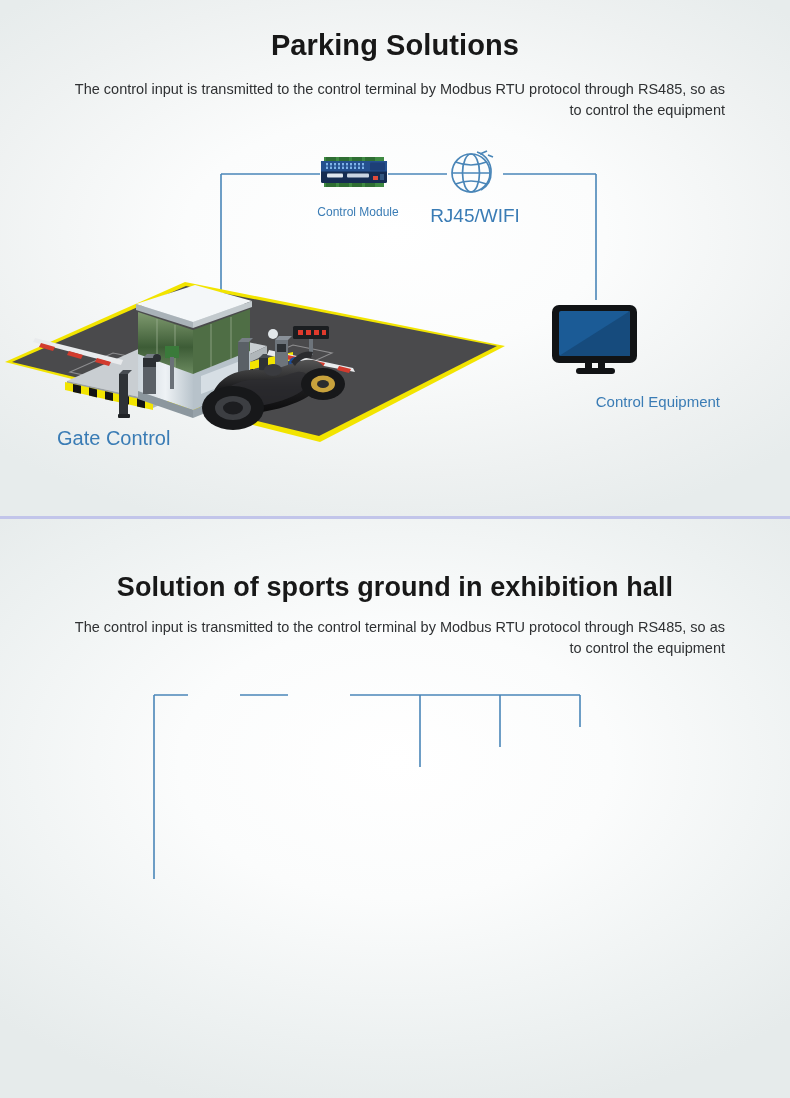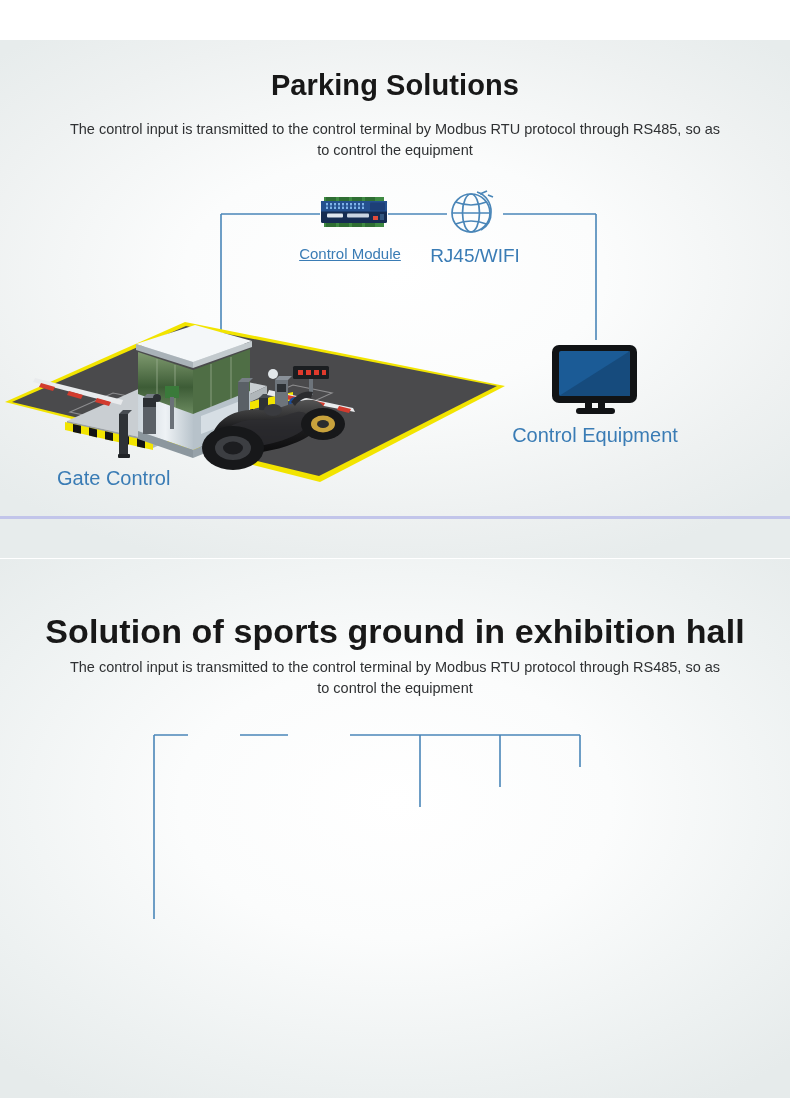--- a/index.html
+++ b/index.html
@@ -4,37 +4,37 @@
 <style>
   html,body{margin:0;padding:0;}
   body{
     width:790px;height:1098px;
     font-family:"Liberation Sans", sans-serif;
     background:#ffffff;
     overflow:hidden;
   }
   .page{position:relative;width:790px;height:1098px;overflow:hidden;}
 
-  .section{position:absolute;left:0;width:790px;overflow:hidden;margin-top:40px;}
+  .section{position:absolute;left:0;width:790px;overflow:hidden;}
   .sec1{top:0;height:518px;
     background:
       radial-gradient(ellipse 70% 60% at 50% 45%, #ffffff 0%, #fbfcfc 38%, #eef1f1 78%, #e7ecec 100%);
   }
   .sec2{top:519px;height:579px;
     background:
       radial-gradient(ellipse 72% 62% at 50% 42%, #ffffff 0%, #fbfcfc 38%, #edf1f1 78%, #e6ebeb 100%);
   }
   .divider{position:absolute;left:0;top:516px;width:790px;height:3px;background:#c2c5ea;}
 
   .h1{
     position:absolute;width:790px;text-align:center;
     font-weight:bold;color:#181818;letter-spacing:.1px;
   }
   .sub{
-    position:absolute;width:660px;left:65px;text-align:center;
+    position:absolute;width:660px;left:65px;text-align:right;
     color:#2f3133;line-height:1.45;
   }
 
   .lbl{position:absolute;color:#3a7cb5;white-space:nowrap;}
   .lbl.c{text-align:center;}
 
   svg{display:block;}
   .wire{position:absolute;left:0;top:0;pointer-events:none;}
 </style>
 </head>
@@ -95,21 +95,21 @@
           <rect x="38" y="12.6" width="2" height="2.4"></rect>
             <rect x="42" y="12.6" width="2" height="2.4"></rect>
         </g>
         <rect x="50" y="8.5" width="15" height="8" rx="1" fill="#1d3f77"></rect>
         <rect x="7" y="19.5" width="16" height="4" rx="1" fill="#dfe6ef"></rect>
         <rect x="27" y="19.5" width="22" height="4" rx="1" fill="#c9d4e2"></rect>
         <rect x="53" y="22" width="5" height="4" fill="#e04b3a"></rect>
         <rect x="60" y="20" width="4" height="6" fill="#33567f"></rect>
       </svg>
     </div>
-    <div class="lbl c" style="left:250px;top:205px;width:200px;font-size:15px;text-decoration:underline;">Control Module</div>
+    <div class="lbl c" style="left:258px;top:205px;width:200px;font-size:12px;">Control Module</div>
 
     <div style="position:absolute;left:447px;top:147px;">
       <svg width="56" height="52" viewBox="0 0 56 52">
         <g stroke="#4a86b8" stroke-width="1.7" fill="none">
           <path d="M30,5 A20,20 0 0 1 44,25 A20,20 0 0 1 34,43"></path>
           <path d="M33,7 L40,4 M41,8 L46,10"></path>
           <circle cx="24" cy="26" r="19"></circle>
           <ellipse cx="24" cy="26" rx="8.5" ry="19"></ellipse>
           <line x1="5" y1="26" x2="43" y2="26"></line>
           <path d="M8.5,15 Q24,21 39.5,15"></path>
@@ -122,21 +122,21 @@
     <div style="position:absolute;left:549px;top:300px;">
       <svg width="93" height="75" viewBox="0 0 93 75">
         <rect x="3" y="5" width="85" height="58" rx="7" fill="#111315"></rect>
         <rect x="10" y="11" width="71" height="45" rx="2" fill="#1b5b96"></rect>
         <path d="M10,56 L81,11 L81,56 Z" fill="#164b7d"></path>
         <rect x="36" y="63" width="7" height="9" fill="#111315"></rect>
         <rect x="49" y="63" width="7" height="9" fill="#111315"></rect>
         <rect x="27" y="68" width="39" height="6" rx="3" fill="#111315"></rect>
       </svg>
     </div>
-    <div class="lbl c" style="left:470px;top:384px;width:250px;font-size:20px;">Control Equipment</div>
+    <div class="lbl c" style="left:470px;top:393px;width:250px;font-size:15px;text-align:right;">Control Equipment</div>
 
     <div style="position:absolute;left:5px;top:250px;">
       <svg width="520" height="210" viewBox="0 0 520 210">
         <defs>
           <linearGradient id="boothGlass" x1="0" y1="0" x2="0" y2="1">
             <stop offset="0%" stop-color="#7f9a6f"></stop>
               <stop offset="55%" stop-color="#3d5c36"></stop>
             <stop offset="100%" stop-color="#6e8d62"></stop>
           </linearGradient>
           <linearGradient id="boothBody" x1="0" y1="0" x2="1" y2="0">
@@ -282,21 +282,21 @@
         </g>
       </svg>
     </div>
     <div class="lbl" style="left:57px;top:427px;font-size:20px;">Gate Control</div>
   </div>
 
   <div class="divider"></div>
 
   <div class="section sec2">
 
-    <div class="h1" style="top:53px;font-size:34px;">Solution of sports ground in exhibition hall</div>
+    <div class="h1" style="top:53px;font-size:27px;">Solution of sports ground in exhibition hall</div>
     <div class="sub" style="top:98px;font-size:14.5px;">The control input is transmitted to the control terminal by Modbus RTU protocol through RS485, so as to control the equipment</div>
 
     <svg class="wire" width="790" height="579">
       <g stroke="#4a86b8" stroke-width="1.6" fill="none">
         <path d="M154,176 L154,360"></path>
         <path d="M154,176 L188,176"></path>
         <path d="M240,176 L288,176"></path>
         <path d="M350,176 L580,176"></path>
         <path d="M420,176 L420,248"></path>
         <path d="M500,176 L500,228"></path>

